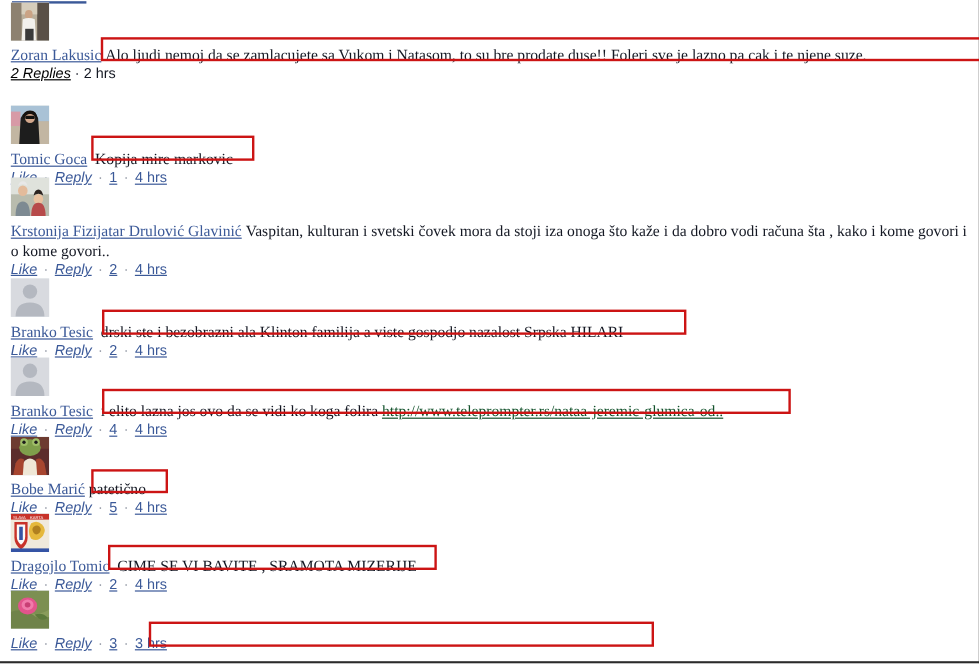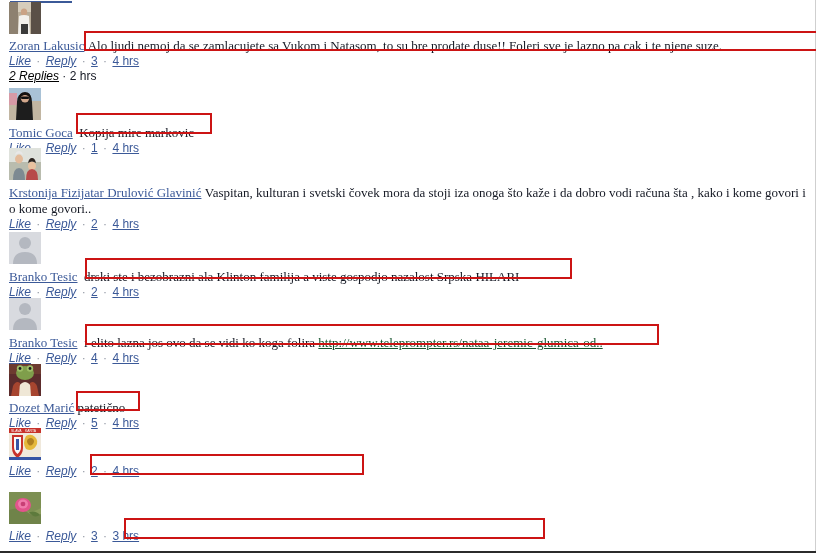--- a/index.html
+++ b/index.html
@@ -164,23 +164,20 @@
         <rect x="22" y="0" width="10" height="32" fill="#5a5047"></rect>
         <rect x="9" y="0" width="13" height="10" fill="#d6cdbb"></rect>
         <ellipse cx="15" cy="10" rx="3.2" ry="3.6" fill="#caa385"></ellipse>
         <path d="M10 14 q5 -2 10 0 l1 18 h-12 z" fill="#f2f0ec"></path>
         <rect x="12" y="22" width="7" height="10" fill="#3a3a3a"></rect>
       </svg>
     </div>
     <div class="cbody" style="top:36px; padding-left:0;">
       <div class="nameline wrapline">
         <span class="uname">Zoran Lakusic</span><span class="ctext">&nbsp;<span>Alo ljudi nemoj da se zamlacujete sa Vukom i Natasom, to su bre prodate duse!! Foleri sve je lazno pa cak i te njene suze.</span></span>
-      </div>
-      <div class="actions">
-        <span class="act">Like</span><span class="dot"> · </span><span class="act">Reply</span><span class="dot"> · </span><span class="cnt">3</span><span class="dot"> · </span><span class="tm">4 hrs</span>
       </div>
       <div class="replies">
         <span class="rep">2 Replies</span><span class="dot"> · </span><span class="tm">2 hrs</span>
       </div>
     </div>
   </div>
   <div class="redbox" style="left:84px; top:31px; width:738px; height:20px;"></div>
 
   <div class="comment" style="top:88px;">
     <div class="avatar" style="top:0px;">
@@ -278,21 +275,21 @@
         <circle cx="21" cy="4.5" r="3.2" fill="#9fbe68"></circle>
         <circle cx="11" cy="4.5" r="1.4" fill="#1b1b1b"></circle>
         <circle cx="21" cy="4.5" r="1.4" fill="#1b1b1b"></circle>
         <path d="M8 25 q8 -14 16 0 l0 7 h-16z" fill="#efe7d6"></path>
         <path d="M4 22 q3 -6 7 -3 l-1 13 h-8z" fill="#a7452f"></path>
         <path d="M28 22 q-3 -6 -7 -3 l1 13 h8z" fill="#a7452f"></path>
       </svg>
     </div>
     <div class="cbody" style="top:36px;">
       <div class="nameline">
-        <span class="uname">Dozet Marić</span><span class="ctext">&nbsp;<span>patetično</span></span>
+        <span class="uname">Bobe Marić</span><span class="ctext">&nbsp;<span>patetično</span></span>
       </div>
       <div class="actions">
         <span class="act">Like</span><span class="dot"> · </span><span class="act">Reply</span><span class="dot"> · </span><span class="cnt">5</span><span class="dot"> · </span><span class="tm">4 hrs</span>
       </div>
     </div>
   </div>
   <div class="redbox" style="left:76px; top:391px; width:64px; height:20px;"></div>
 
   <div class="comment" style="top:428px;">
     <div class="avatar" style="top:0px;">
@@ -303,20 +300,23 @@
         <text x="16" y="4.2" font-size="3.4" fill="#ffffff" font-family="Liberation Sans, sans-serif">KARTA</text>
         <path d="M3 7 h11 v13 q0 6 -5.5 10 q-5.5 -4 -5.5 -10z" fill="#c8322a"></path>
         <path d="M5 9 h7 v10 q0 4 -3.5 7 q-3.5 -3 -3.5 -7z" fill="#fafafa"></path>
         <path d="M7 11 h3 v11 h-3z" fill="#3554a5"></path>
         <path d="M17 8 q5 -3 9 1 q4 4 1 9 q-4 6 -10 3 q-4 -6 0 -13z" fill="#e5b83c"></path>
         <path d="M19 11 q3 -2 5 0 q2 2 0 5 q-3 3 -5 0 q-2 -3 0 -5z" fill="#b08020"></path>
         <rect x="0" y="29" width="32" height="3" fill="#3554a5"></rect>
       </svg>
     </div>
     <div class="cbody" style="top:36px;">
+      <div class="nameline">
+        <span class="uname">Dragojlo Tomic</span><span class="ctext">&nbsp;&nbsp;<span>CIME SE VI BAVITE , SRAMOTA MIZERIJE</span></span>
+      </div>
       <div class="actions">
         <span class="act">Like</span><span class="dot"> · </span><span class="act">Reply</span><span class="dot"> · </span><span class="cnt">2</span><span class="dot"> · </span><span class="tm">4 hrs</span>
       </div>
     </div>
   </div>
   <div class="redbox" style="left:90px; top:454px; width:274px; height:21px;"></div>
 
   <div class="comment" style="top:492px;">
     <div class="avatar" style="top:0px;">
       <svg width="32" height="32" viewBox="0 0 32 32">

